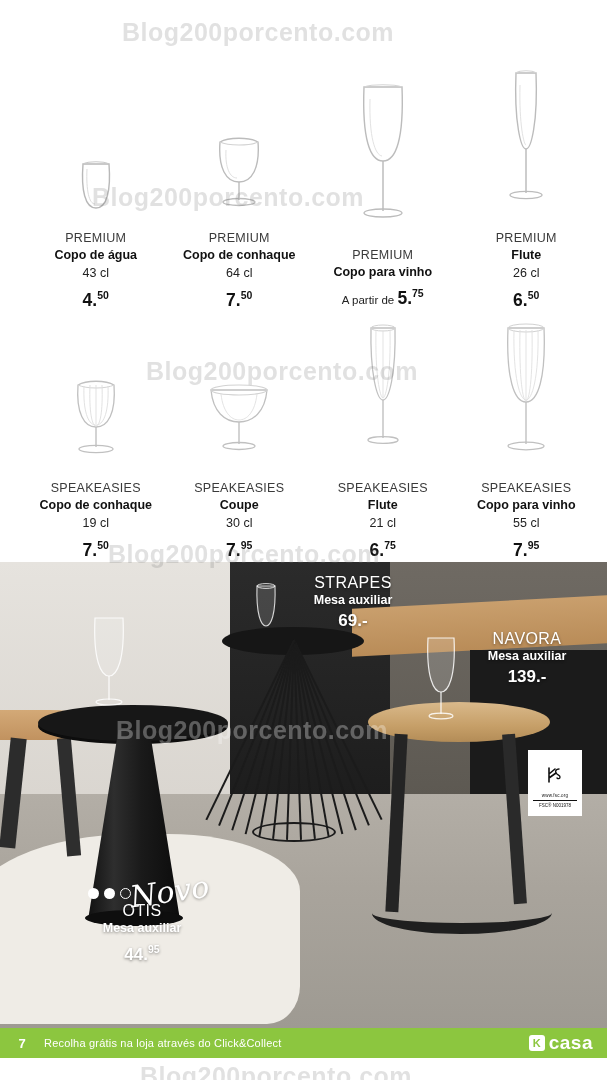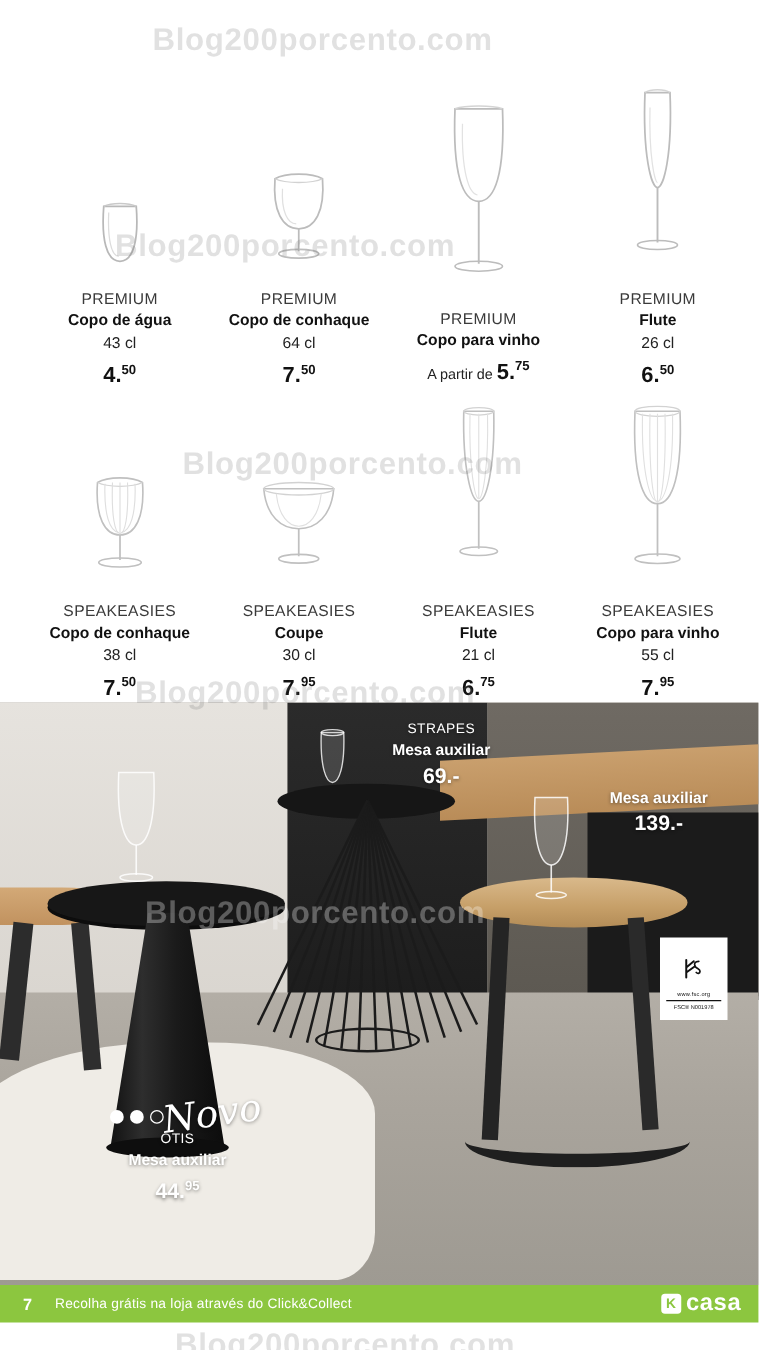--- a/index.html
+++ b/index.html
@@ -246,21 +246,21 @@
   }
 
   
   .ph-label {
     position: absolute;
     color: #fff;
     text-align: center;
     z-index: 25;
     text-shadow: 0 1px 3px rgba(0,0,0,.45);
   }
-  .ph-brand { font-size: 11px; letter-spacing: .4px; line-height: 18px; }
+  .ph-brand { font-size: 16px; letter-spacing: .4px; line-height: 18px; }
   .ph-sub   { font-size: 12.5px; font-weight: 700; line-height: 17px; }
   .ph-price { font-size: 17px; font-weight: 700; line-height: 22px; margin-top: 1px; text-align: center;}
   .ph-price .cents { font-size: 10.5px; vertical-align: super; }
 
   .strapes-lbl { left: 268px; top: 12px; width: 170px; }
   .navora-lbl  { left: 452px; top: 68px; width: 150px; }
   .otis-lbl    { left: 72px;  top: 340px; width: 140px; }
 
   .novo-script {
     position: absolute;
@@ -449,21 +449,21 @@
             <path d="M34 28 L34 69" stroke="#dedede" stroke-width=".9" fill="none"></path>
             <path d="M40 28 C41 55 38 69 34 69" stroke="#dedede" stroke-width=".9" fill="none"></path>
             <path d="M46 29 C47 54 42 67 35 68" stroke="#dedede" stroke-width=".9" fill="none"></path>
             <path d="M34 70 L34 90" stroke="#c0c0c0" stroke-width="1.4" fill="none"></path>
             <ellipse cx="34" cy="92" rx="17" ry="3.6" fill="none" stroke="#c0c0c0" stroke-width="1.3"></ellipse>
           </svg>
         </div>
         <div class="txt">
           <div class="brand">SPEAKEASIES</div>
           <div class="pname">Copo de conhaque</div>
-          <div class="vol">38 cl</div>
+          <div class="vol">19 cl</div>
           <div class="price"><span></span><span>7.</span><span class="cents">50</span></div>
         </div>
       </div>
 
       <div class="cell">
         <div class="art">
           <svg width="76" height="120" viewBox="0 0 76 120">
             <path d="M10 38 C12 60 24 70 38 70 C52 70 64 60 66 38 Z" fill="none" stroke="#c0c0c0" stroke-width="1.3"></path>
             <ellipse cx="38" cy="38" rx="28" ry="5" fill="none" stroke="#d2d2d2" stroke-width="1.1"></ellipse>
             <path d="M20 42 C22 60 30 68 38 68" stroke="#e0e0e0" stroke-width=".9" fill="none"></path>
@@ -599,20 +599,21 @@
       <div class="t2">FSC® N001978</div>
     </div>
 
     <div class="ph-label strapes-lbl">
       <div class="ph-brand">STRAPES</div>
       <div class="ph-sub">Mesa auxiliar</div>
       <div class="ph-price">69.-</div>
     </div>
 
     <div class="ph-label navora-lbl">
+      <div class="ph-brand">NAVORA</div>
       <div class="ph-sub">Mesa auxiliar</div>
       <div class="ph-price">139.-</div>
     </div>
 
     <div class="novo-dots">
       <span class="nd1"></span>
         <span class="nd2"></span>
         <span class="nd3"></span>
     </div>
     <div class="novo-script">Novo</div>

